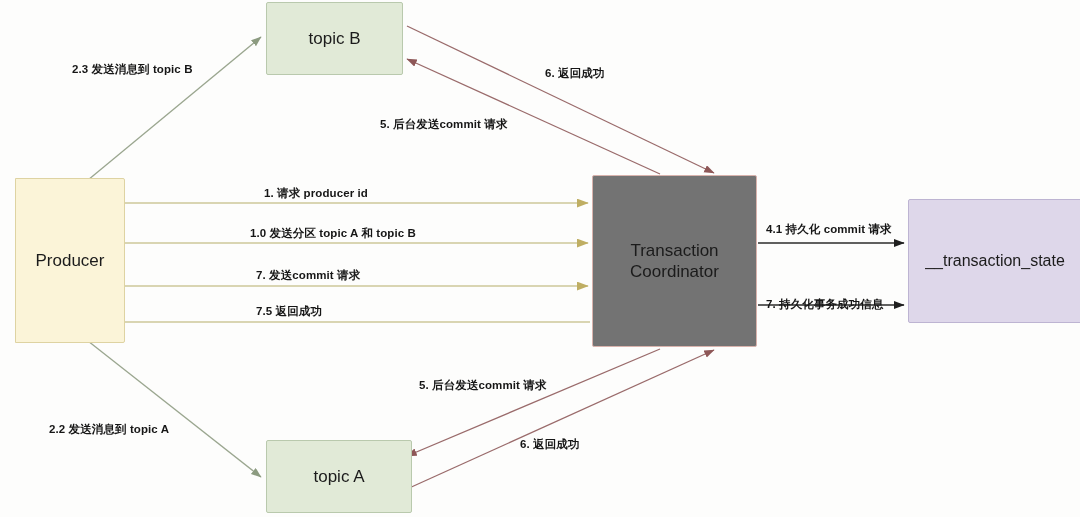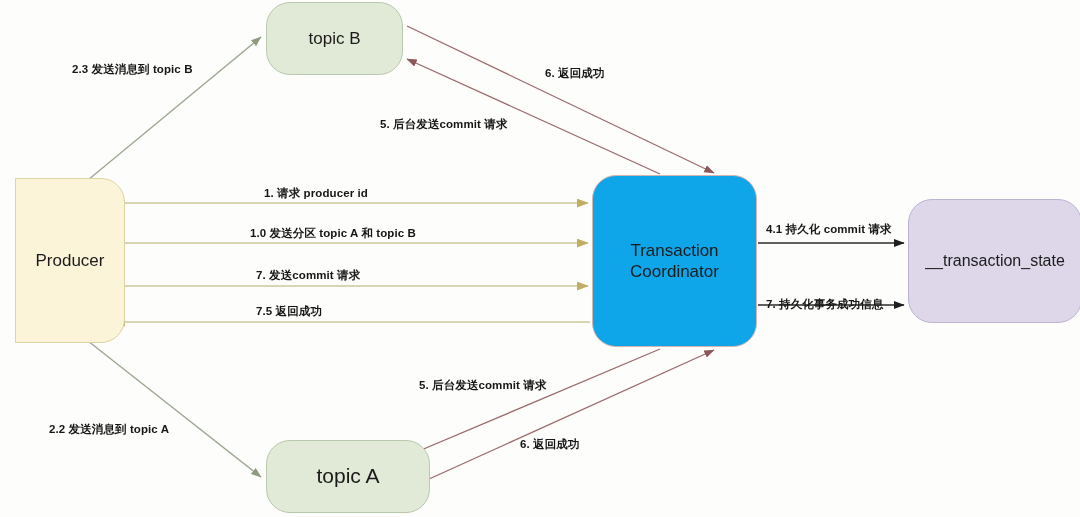--- a/index.html
+++ b/index.html
@@ -21,21 +21,21 @@
     position: absolute;
     left: 0;
     top: 0;
     width: 1080px;
     height: 517px;
     pointer-events: none;
   }
   .node {
     position: absolute;
     box-sizing: border-box;
-    border-radius: 24px;
+    border-radius: 2px;
     display: flex;
     align-items: center;
     justify-content: center;
     text-align: center;
     color: #1b1b1b;
     line-height: 1.25;
     white-space: pre-line;
   }
   .node-producer {
     left: 0px; top: 178px; width: 110px; height: 165px;
@@ -46,28 +46,28 @@
     border-bottom-left-radius: 0;
     margin-left: 15px;
   }
   .node-topic-b {
     left: 266px; top: 2px; width: 137px; height: 73px;
     background: #e1ead7;
     border: 1.4px solid #b9c9ad;
     font-size: 17px;
   }
   .node-topic-a {
-    left: 266px; top: 440px; width: 164px; height: 73px;
+    left: 266px; top: 440px; width: 146px; height: 73px;
     background: #e1ead7;
     border: 1.4px solid #b9c9ad;
-    font-size: 21px;
+    font-size: 17px;
   }
   .node-tc {
     left: 592px; top: 175px; width: 165px; height: 172px;
-    background: #0ea5e9;
+    background: #737373;
     border: 1.4px solid #d9b3ad;
     font-size: 17px;
   }
   .node-tstate {
     left: 908px; top: 199px; width: 174px; height: 124px;
     background: #ded7ea;
     border: 1.4px solid #bdb4d2;
     font-size: 16px;
   }
   .elabel {

